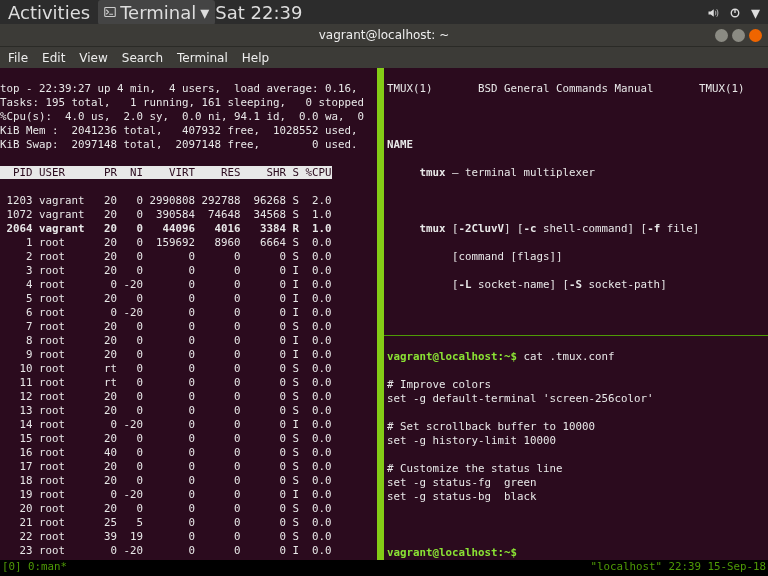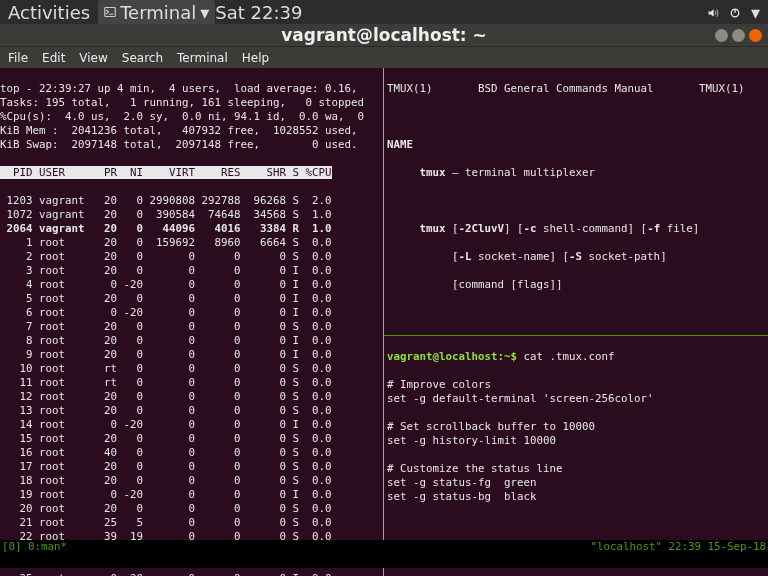--- a/index.html
+++ b/index.html
@@ -26,22 +26,22 @@
   .topbar .app { background: #444; padding: 2px 6px; border-radius: 3px; display: inline-flex; align-items: center; gap: 4px; }
   .topbar svg { width: 12px; height: 12px; }
   .titlebar {
     height: 22px;
     background: #3c3b37;
     display: flex;
     align-items: center;
     justify-content: center;
     position: relative;
     color: #eee;
-    font-size: 17px;
-    font-weight: bold;
+    font-size: 12px;
+    font-weight: normal;
   }
   .winctrl { position: absolute; right: 6px; display: flex; gap: 4px; }
   .winctrl span { width: 13px; height: 13px; border-radius: 50%; display: inline-block; }
   .menubar {
     height: 22px;
     background: #3c3b37;
     display: flex;
     align-items: center;
     gap: 14px;
     padding: 0 8px;
@@ -56,32 +56,32 @@
     background: #2b0b1e;
     color: #e8e8e8;
     display: flex;
     height: 508px;
     position: relative;
   }
   .pane {
     overflow: hidden;
     white-space: pre;
   }
-  .pane-left { width: 384px; border-right: 1px solid #84cc16; }
+  .pane-left { width: 384px; border-right: 7px solid #84cc16; }
   .pane-right { width: 384px; display: flex; flex-direction: column; }
   .pane-top { height: 268px; border-bottom: 1px solid #4e9a06; padding: 0 3px; }
   .pane-bottom { flex: 1; padding: 0 3px; }
   .bold { font-weight: bold; }
   .hl { background: #e8e8e8; color: #2b0b1e; }
   .green { color: #8ae234; }
   .ul { }
   .statusbar {
     position: absolute;
-    bottom: 8px; left: 0; right: 0;
-    height: 28px;
+    bottom: 0; left: 0; right: 0;
+    height: 16px;
     background: #000;
     color: #4e9a06;
     font-family: "DejaVu Sans Mono", monospace;
     font-size: 10.8px;
     display: flex;
     justify-content: space-between;
     padding: 0 2px;
   }
   .statusbar .r { color: #4e9a06; }
 </style>
@@ -180,22 +180,22 @@
 
   <div class="pane-right">
 
     <div class="pane pane-top">
 <div><span>TMUX(1)</span>       <span>BSD General Commands Manual</span>       <span>TMUX(1)</span></div>
 <div>&nbsp;</div>
 <div class="bold">NAME</div>
 <div><span class="bold">     tmux</span> — terminal multiplexer</div>
 <div>&nbsp;</div>
 <div><span class="bold">     tmux</span> [<span class="bold">-2CluvV</span>] [<span class="bold">-c</span> <span class="ul">shell-command</span>] [<span class="bold">-f</span> <span class="ul">file</span>]</div>
+<div>          [<span class="ul">command</span> [<span class="ul">flags</span>]]</div>
 <div>          [<span class="bold">-L</span> <span class="ul">socket-name</span>] [<span class="bold">-S</span> <span class="ul">socket-path</span>]</div>
-<div>          [<span class="ul">command</span> [<span class="ul">flags</span>]]</div>
 
 
 
 
 
     </div>
 
     <div class="pane pane-bottom">
 <div><span class="green bold">vagrant@localhost:~$</span><span> cat .tmux.conf</span></div>
 <div><span># Improve colors</span>

